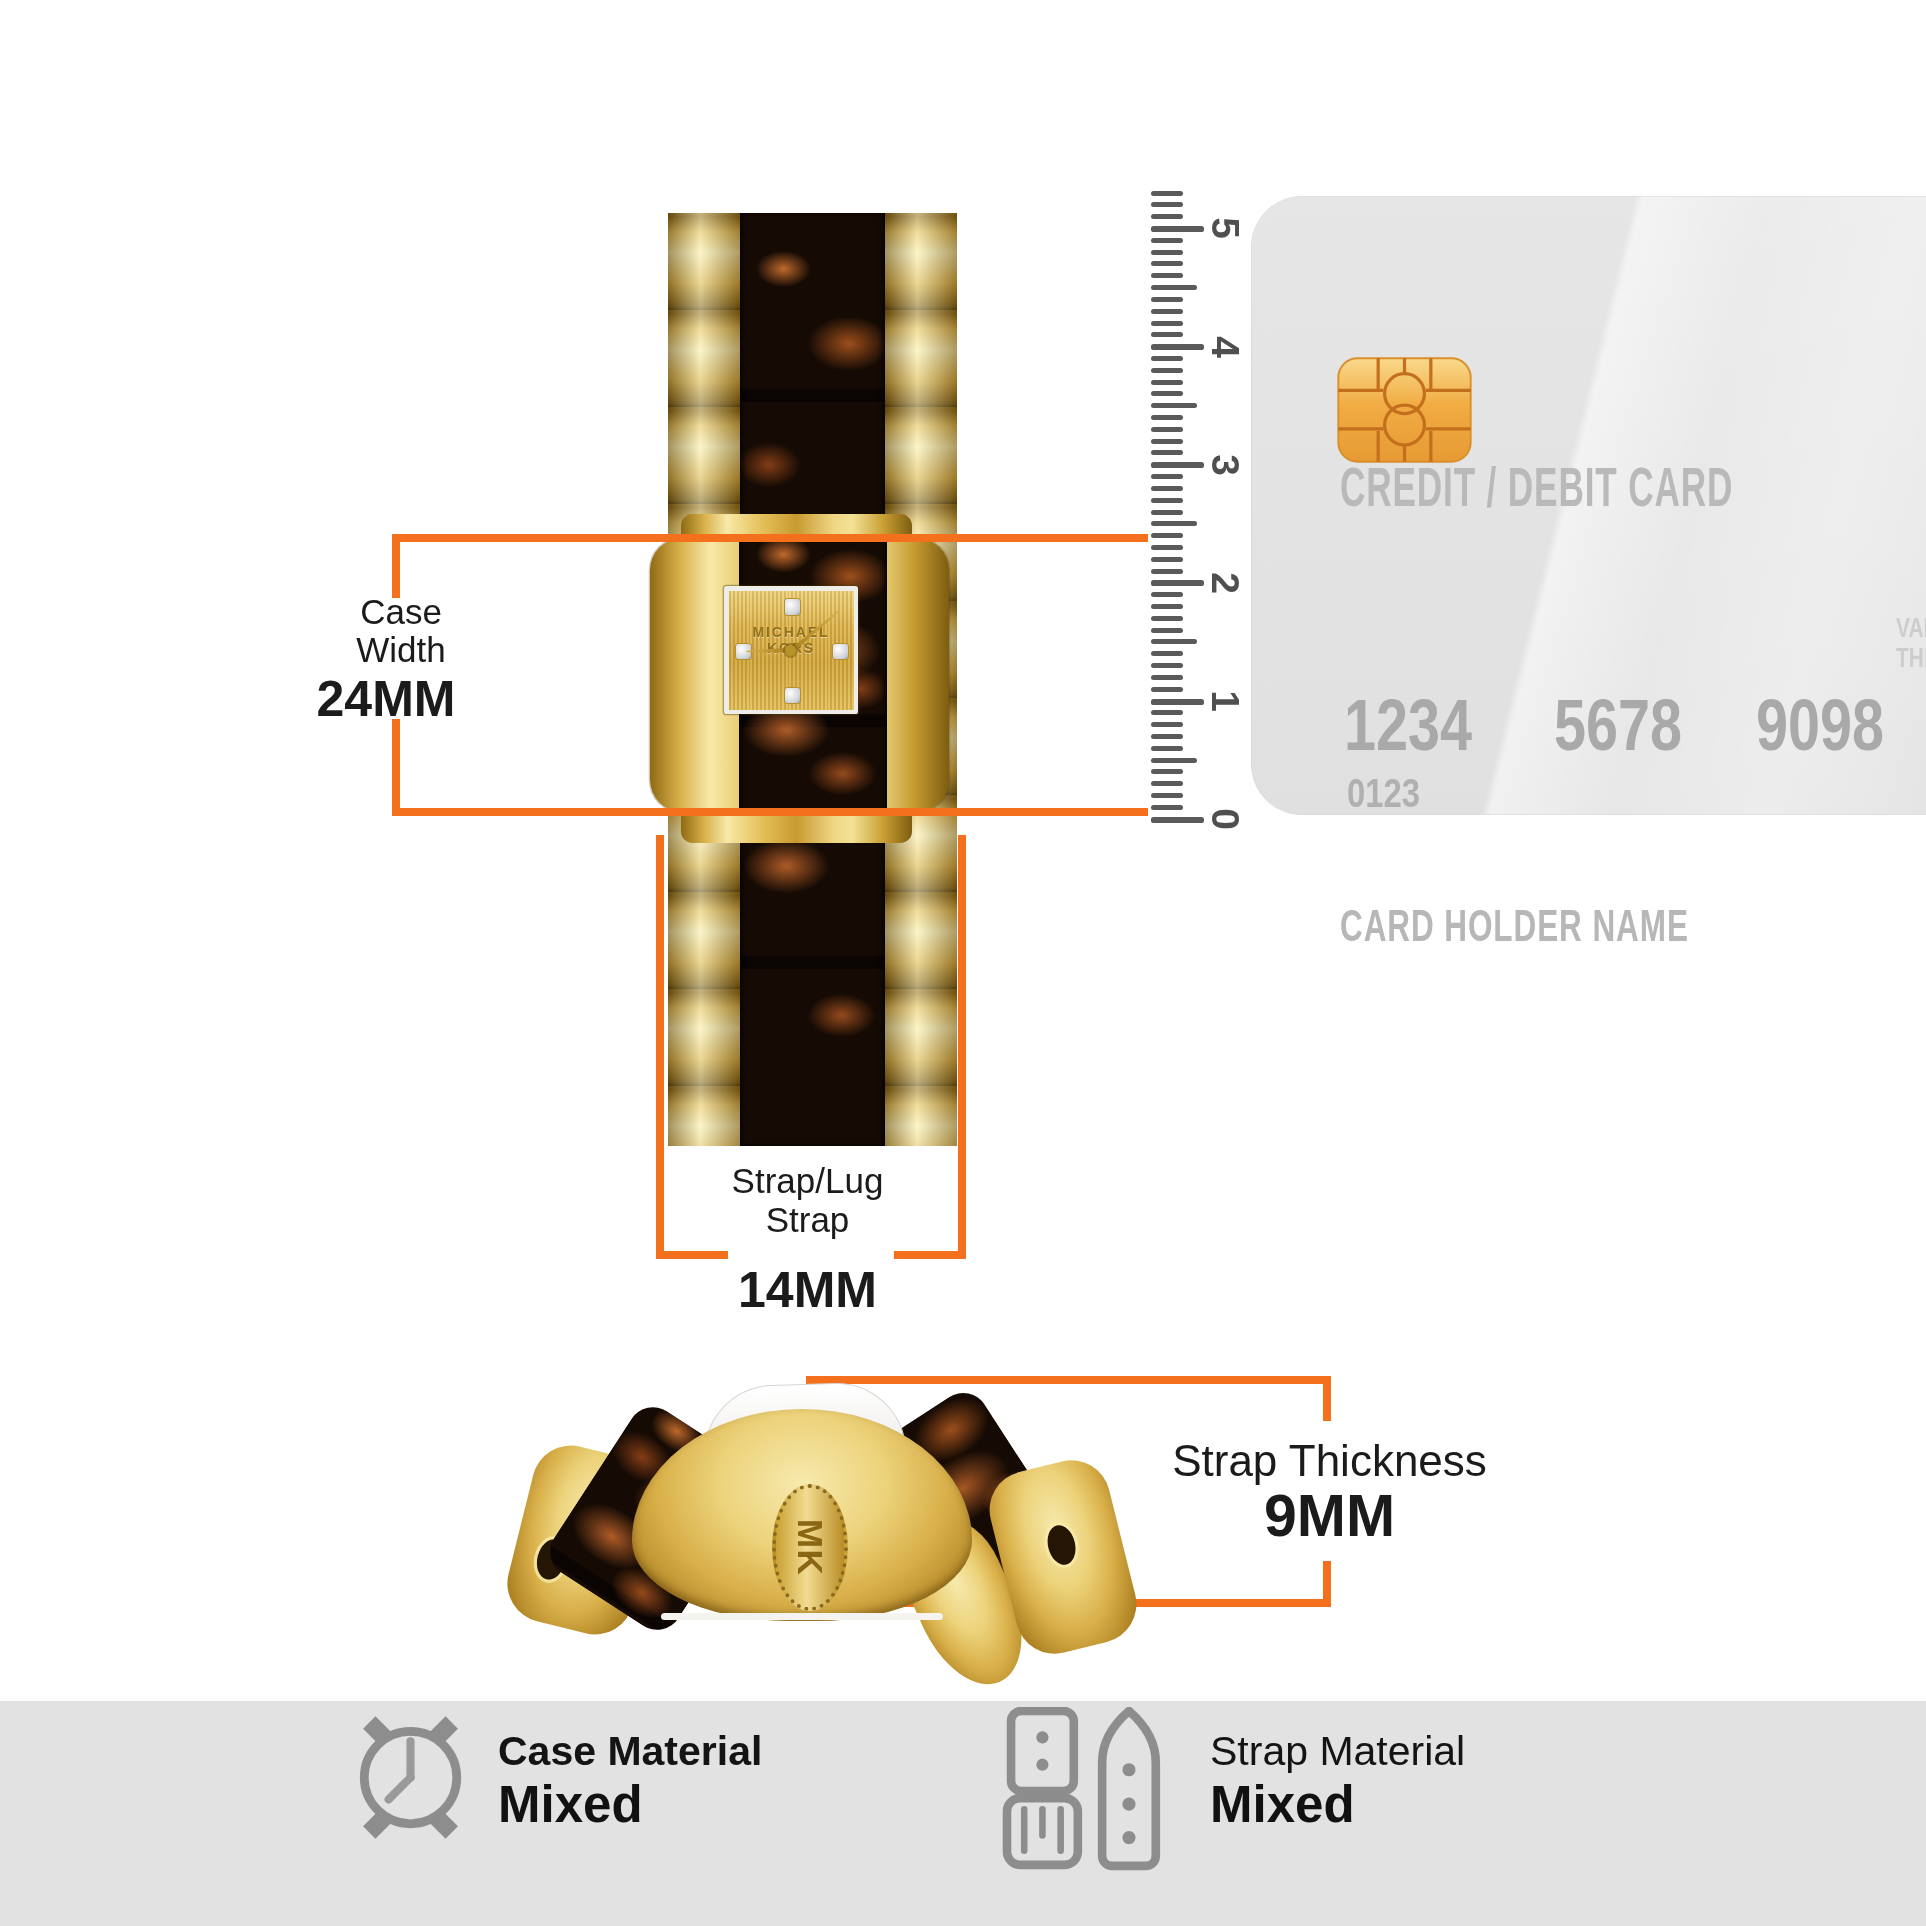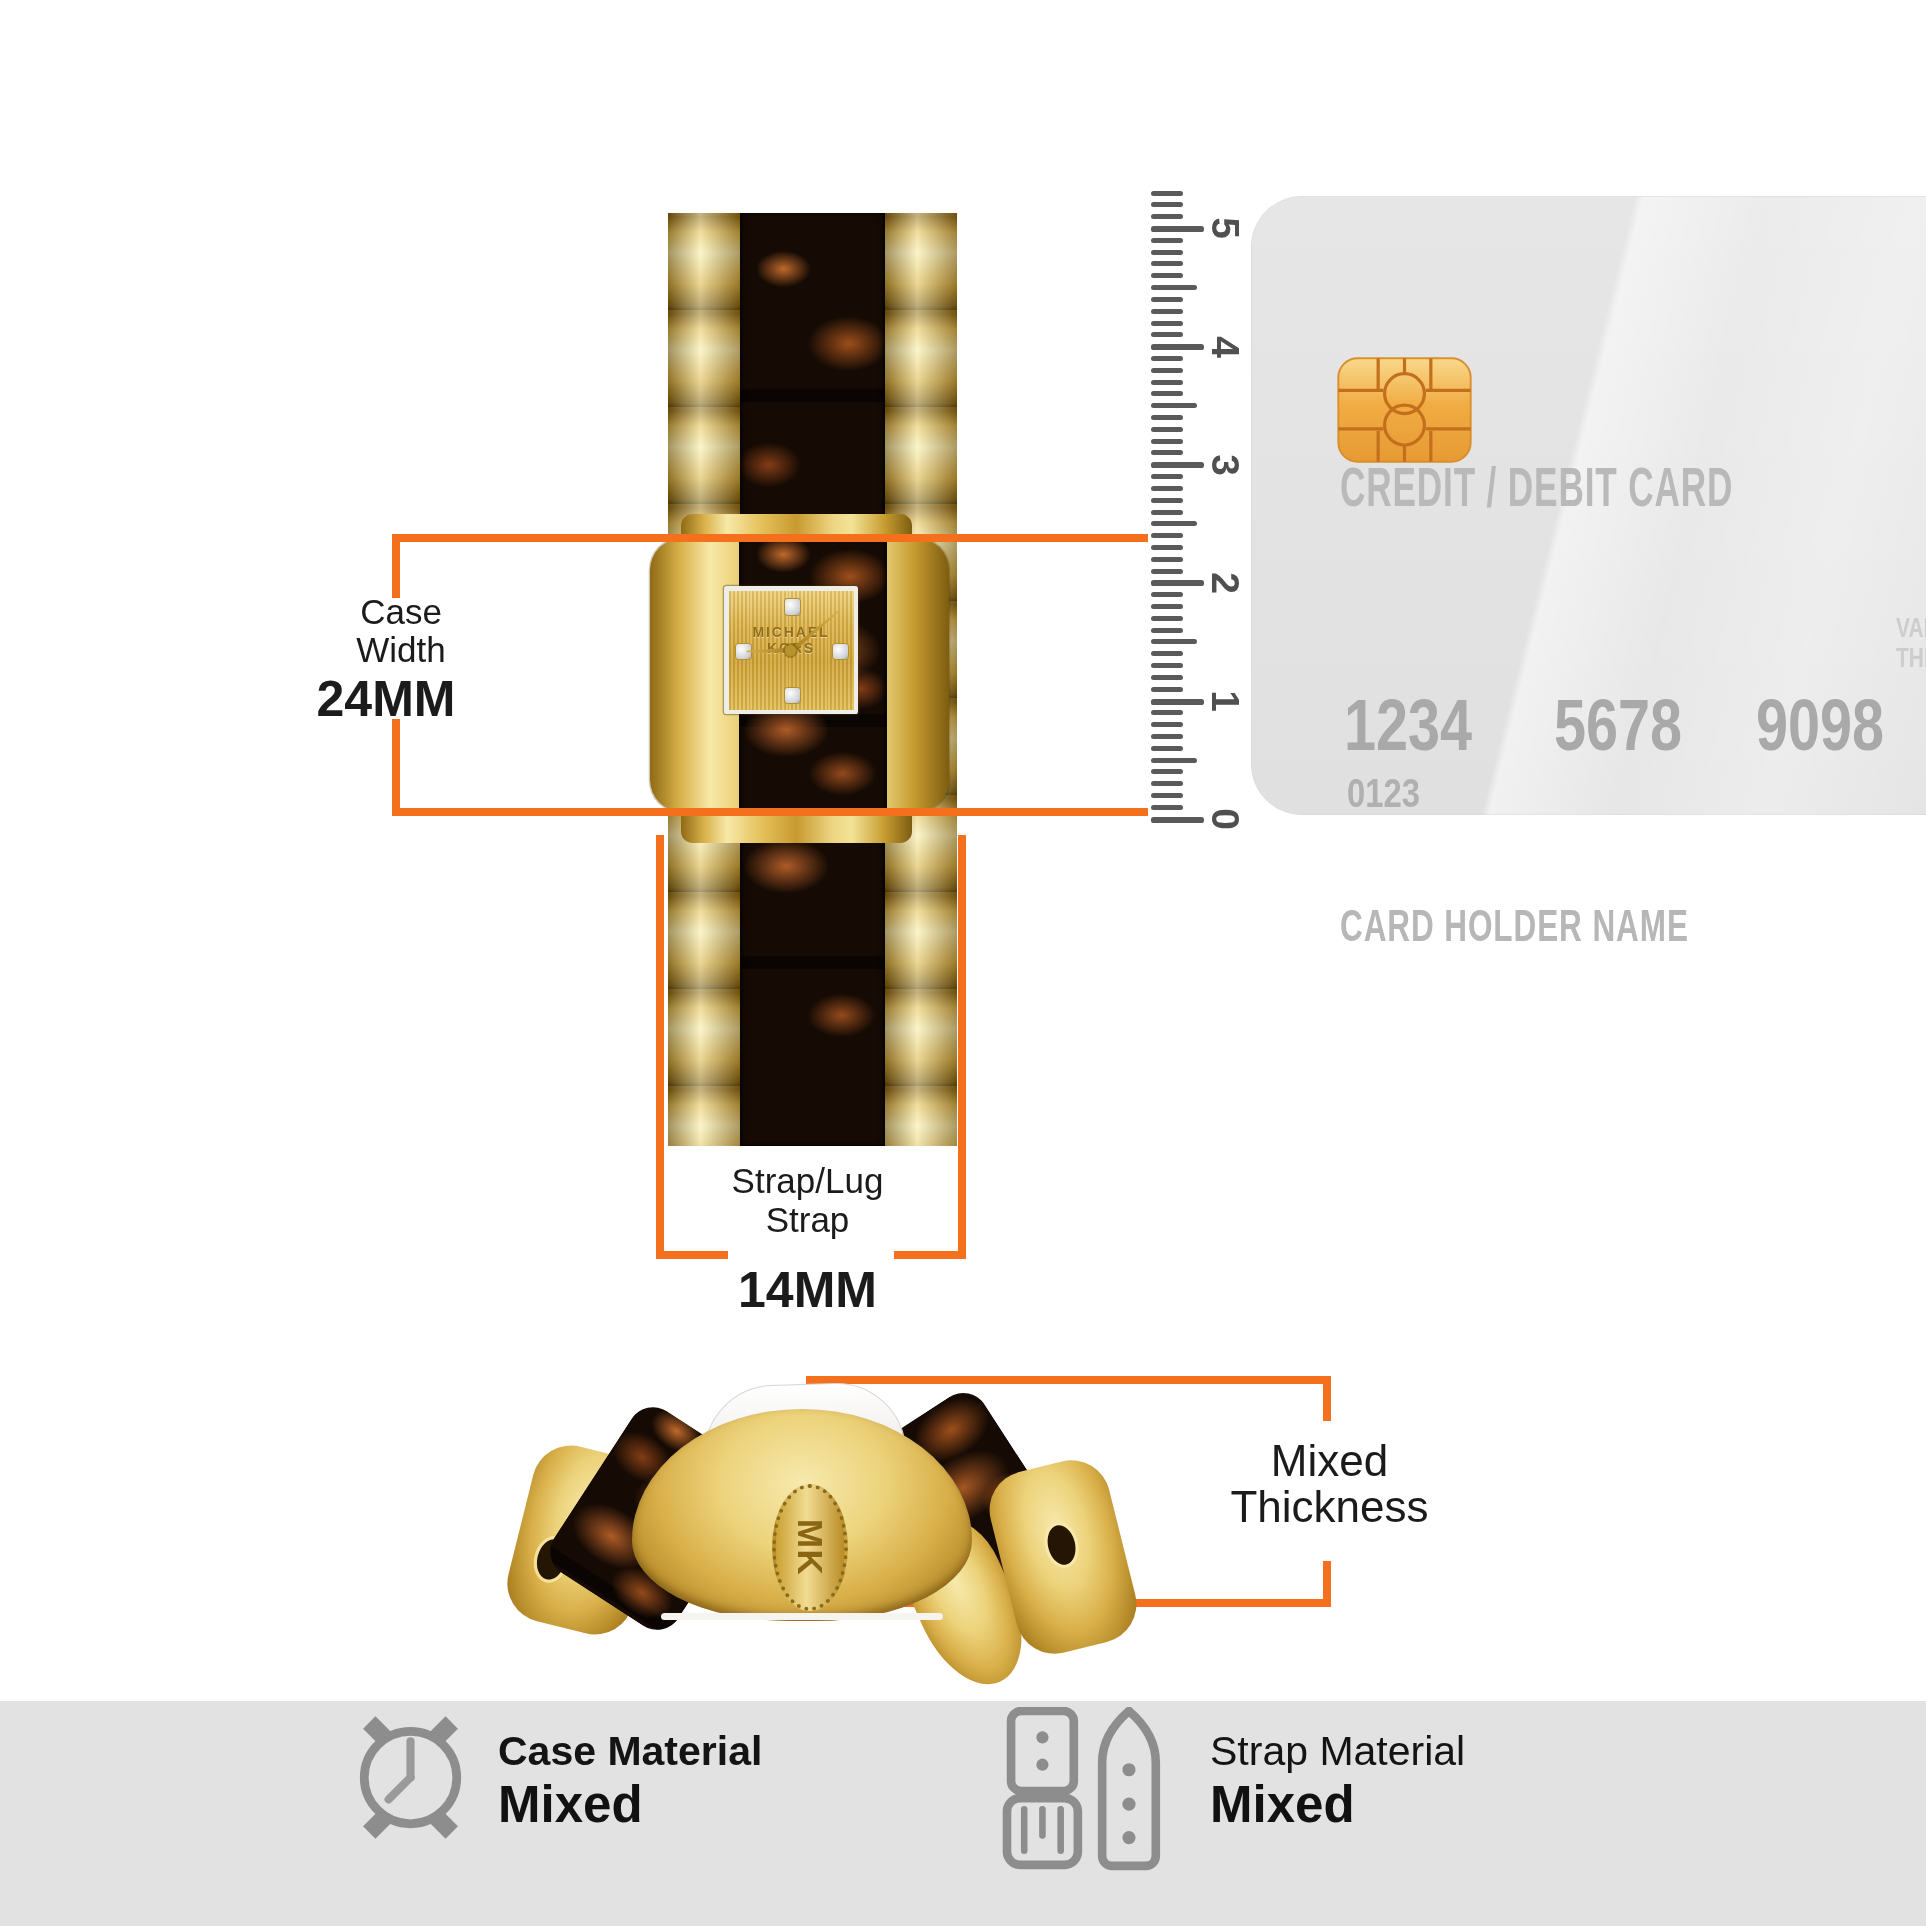--- a/index.html
+++ b/index.html
@@ -212,21 +212,22 @@
     <div class="cardtxt cissue">0123</div>
     <div class="cardtxt choldr">CARD HOLDER NAME</div>
     <div class="cardtxt cvalid" style="top:416px;">VAL</div>
     <div class="cardtxt cvalid" style="top:446px;">THR</div>
   </div>
 
   <div class="oline" style="left:806px;top:1376px;width:525px;height:7.7px;"></div>
   <div class="oline" style="left:1323px;top:1376px;width:7.7px;height:45px;"></div>
   <div class="oline" style="left:806px;top:1599px;width:525px;height:7.7px;"></div>
   <div class="oline" style="left:1323px;top:1561px;width:7.7px;height:45px;"></div>
-  <div class="lbl" style="left:1169px;top:1438px;width:321px;font-size:44px;">Mixed Thickness</div>
+  <div class="lbl" style="left:1169px;top:1438px;width:321px;font-size:44px;">Strap Thickness</div>
+  <div class="lbl" style="left:1169px;top:1486px;width:321px;font-size:59px;font-weight:bold;">9MM</div>
 
   <div class="abs gold-fill" style="left:519px;top:1450px;width:128px;height:180px;border-radius:39px;transform:rotate(14deg);">
     <div class="hole" style="left:24.4px;top:96px;width:28px;height:41px;"></div>
   </div>
   <div class="abs tortoise" style="left:581px;top:1422px;width:148px;height:193px;border-radius:26px;transform:rotate(33deg);"></div>
   <div class="abs tortoise" style="left:873px;top:1412px;width:167px;height:205px;border-radius:26px;transform:rotate(-33deg);"></div>
   <div class="abs gold-fill" style="left:918px;top:1522px;width:96px;height:167px;border-radius:40% 40% 60% 60%;transform:rotate(-24deg);"></div>
   <div class="abs gold-fill" style="left:1002px;top:1464px;width:122px;height:186px;border-radius:39px;transform:rotate(-14deg);">
     <div class="hole" style="left:49px;top:61px;width:27px;height:40px;"></div>
   </div>

